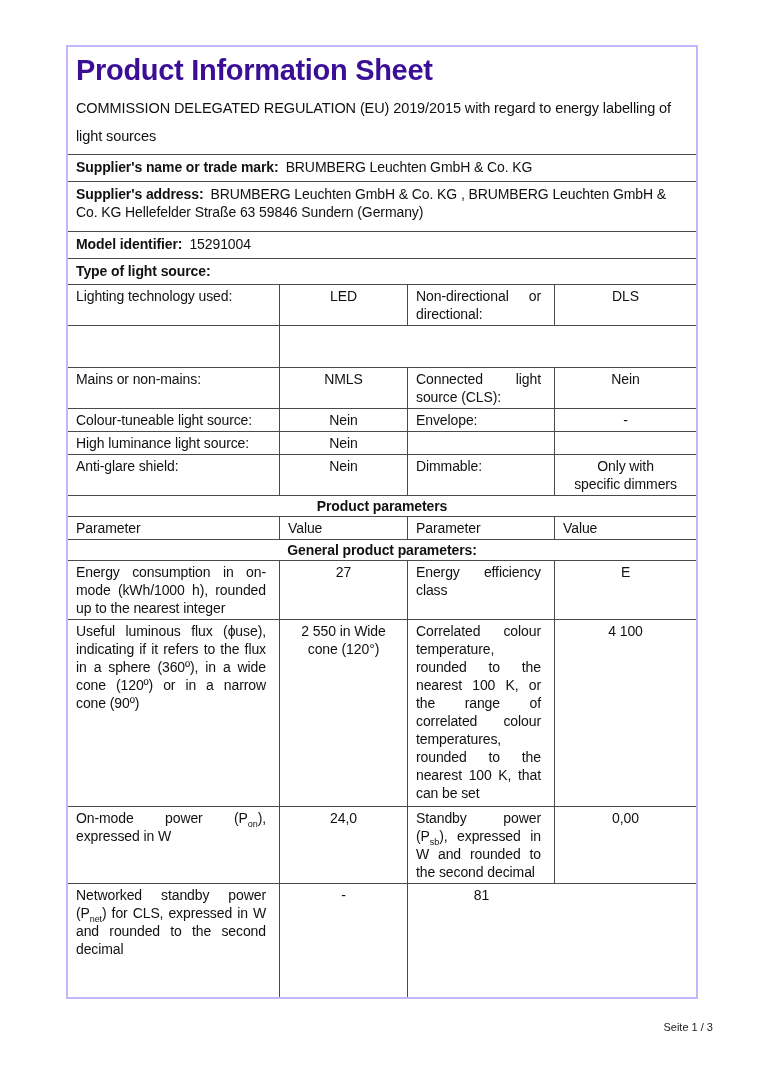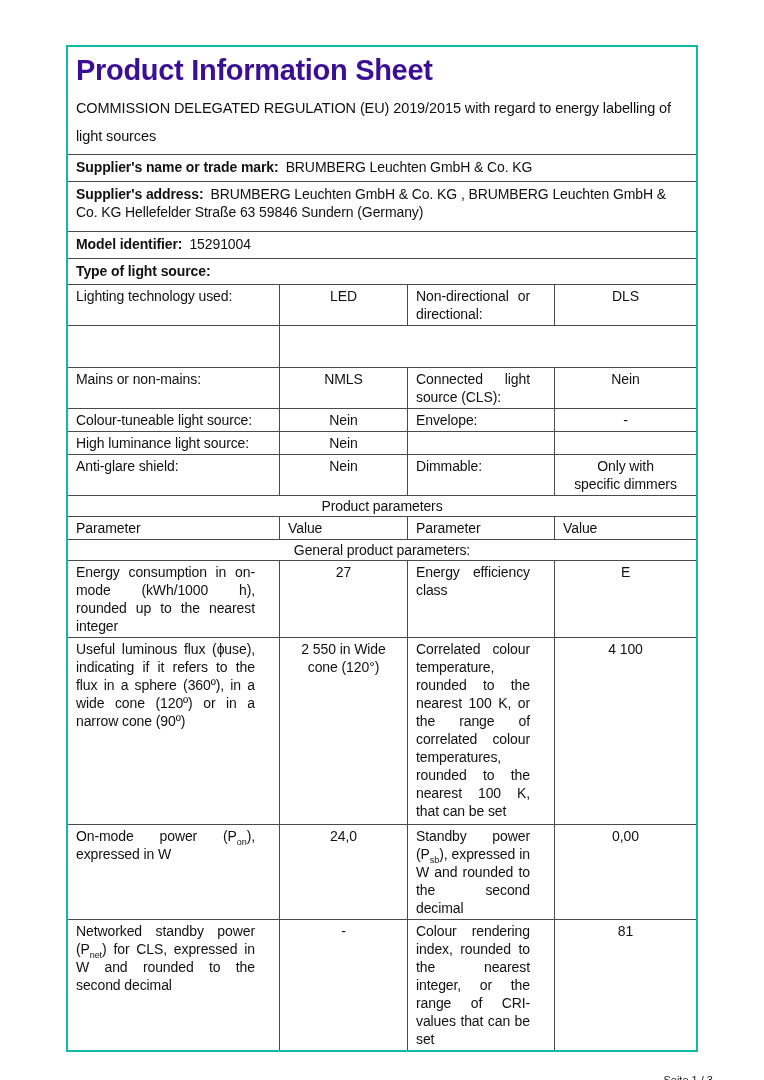--- a/index.html
+++ b/index.html
@@ -6,21 +6,21 @@
   html, body {
     width: 764px; height: 1080px;
     background: #ffffff;
     font-family: "Liberation Sans", sans-serif;
     color: #111111;
     overflow: hidden;
   }
   .sheet {
     margin: 45px 0 0 66px;
     width: 632px;
-    border: 2px solid #14b8a6;
+    border: 2px solid #c4b5fd;
     background: #ffffff;
     font-size: 14px;
     line-height: 18px;
     letter-spacing: -0.1px;
   }
   .hdr-cell { min-height: 84px; border-bottom: 1px solid #4a4a4a; padding: 6px 8px 4px 8px; }
   .doc-title {
     font-size: 29px; line-height: 34px; font-weight: bold;
     letter-spacing: -0.3px;
   }
@@ -30,27 +30,27 @@
   .info-row .val { margin-left: 7px; }
   .mh28 { min-height: 27px; }
   .mh52 { min-height: 50px; }
   .mh27 { min-height: 26px; }
   .grid-row {
     display: grid;
     grid-template-columns: 212px 128px 147px 141px;
     border-bottom: 1px solid #4a4a4a;
   }
   .grid-row:last-child { border-bottom: none; }
-  .cell { padding: 2px 24px 2px 8px; border-right: 1px solid #4a4a4a; white-space: pre-line; }
+  .cell { padding: 2px 13px 2px 8px; border-right: 1px solid #4a4a4a; white-space: pre-line; }
   .cell:last-child { border-right: none; }
   .cell.pl { text-align: left; }
   .cell.just { text-align: justify; }
   .cell.vc { text-align: center; padding-left: 4px; padding-right: 4px; }
   .sec-row {
-    border-bottom: 1px solid #4a4a4a; text-align: center; font-weight: normal;
+    border-bottom: 1px solid #4a4a4a; text-align: center; font-weight: bold;
     padding: 1px 8px; min-height: 20px;
   }
   .r-h42 { min-height: 41px; }
   .r-h43 { min-height: 42px; }
   .r-h21 { min-height: 20px; }
   .r-h41 { min-height: 40px; }
   .r-h22 { min-height: 21px; }
   .r-h59 { min-height: 58px; }
   .r-h188 { min-height: 187px; }
   .r-h77 { min-height: 76px; }
@@ -149,19 +149,18 @@
   </div>
   <div class="grid-row r-h77">
     <div class="cell just">On-mode power (P<sub>on</sub>), expressed in W</div>
     <div class="cell vc">24,0</div>
     <div class="cell just">Standby power (P<sub>sb</sub>), expressed in W and rounded to the second decimal</div>
     <div class="cell vc">0,00</div>
   </div>
   <div class="grid-row r-h115">
     <div class="cell just">Networked standby power (P<sub>net</sub>) for CLS, expressed in W and rounded to the second decimal</div>
     <div class="cell vc">-</div>
-    <div class="cell just">Colour rendering index, rounded to the nearest integer, or the range of CRI-values that can be set</div>
     <div class="cell vc">81</div>
   </div>
 
 </div>
 
 <div class="footer">Seite 1 / 3</div>
 
 </body></html>

